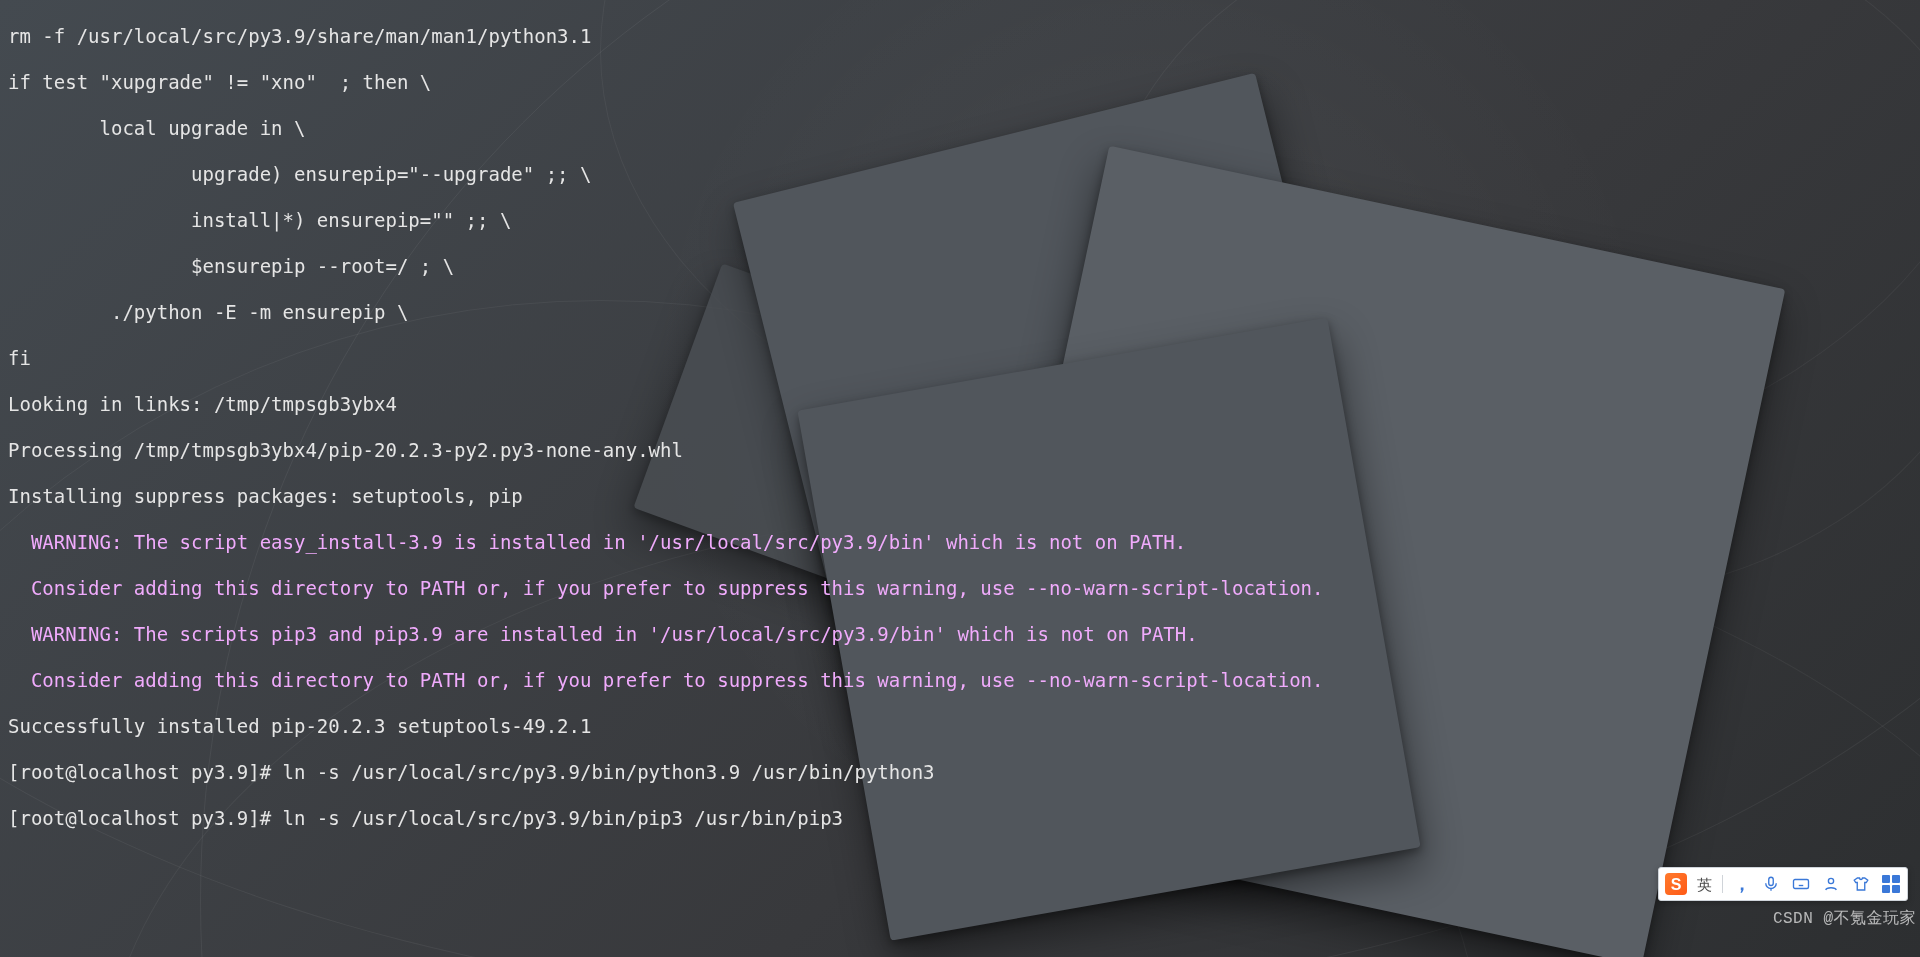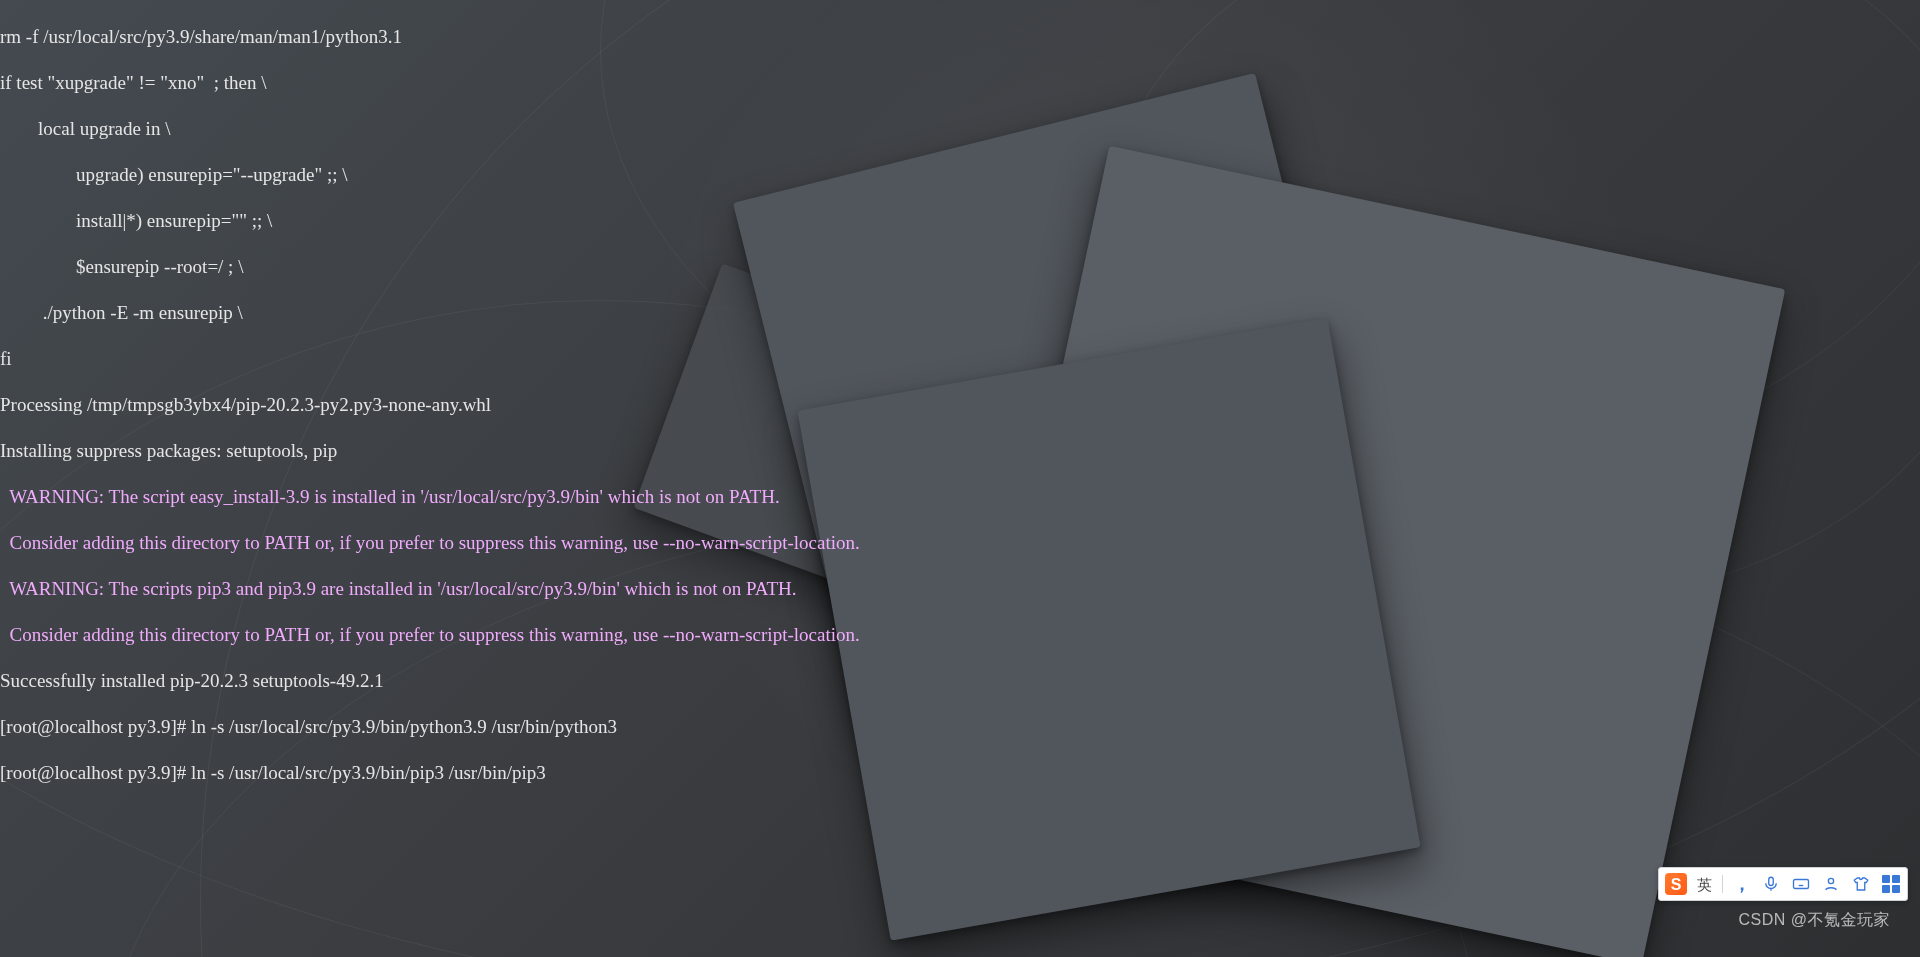--- a/index.html
+++ b/index.html
@@ -61,34 +61,33 @@
   .cardB .pane { background: transparent; }
   .cardC { width:340px; height:340px; left:840px; top:360px; transform: rotate(-10deg); }
   .cardC .pane { background: linear-gradient(160deg, #79d0ff, #2a9fe0); }
   .behind { width:260px; height:260px; left:670px; top:300px; transform: rotate(20deg); background:#4a4e53; opacity:0.8; padding:0; }
 
   
   .term {
     position: absolute;
     inset: 0;
     z-index: 2;
-    padding: 2px 0;
+    padding: 2px 8px;
     white-space: pre;
-    font-family: Liberation Serif, serif;
   }
   .term .l { display:block; height:23px; }
   .yellow { color: #f0abfc; }
 
   
   .watermark {
     position: absolute;
-    right: 30px;
+    right: 4px;
     bottom: 26px;
     z-index: 5;
-    font-family: Liberation Sans, sans-serif;
+    font-family: Liberation Mono, monospace;
     font-size: 16px;
     color: rgba(230,230,230,0.75);
     letter-spacing: 0.5px;
   }
   .imebar {
     position: absolute;
     right: 12px;
     bottom: 56px;
     z-index: 5;
     height: 32px;
@@ -149,20 +148,21 @@
 
 <div class="term">
 <span class="l">rm -f /usr/local/src/py3.9/share/man/man1/python3.1</span>
 <span class="l">if test "xupgrade" != "xno"  ; then \</span>
 <span class="l">        local upgrade in \</span>
 <span class="l">                upgrade) ensurepip="--upgrade" ;; \</span>
 <span class="l">                install|*) ensurepip="" ;; \</span>
 <span class="l">                $ensurepip --root=/ ; \</span>
 <span class="l">         ./python -E -m ensurepip \</span>
 <span class="l">fi</span>
+<span class="l">Looking in links: /tmp/tmpsgb3ybx4</span>
 <span class="l">Processing /tmp/tmpsgb3ybx4/pip-20.2.3-py2.py3-none-any.whl</span>
 <span class="l">Installing suppress packages: setuptools, pip</span>
 <span class="l yellow">  WARNING: The script easy_install-3.9 is installed in '/usr/local/src/py3.9/bin' which is not on PATH.</span>
 <span class="l yellow">  Consider adding this directory to PATH or, if you prefer to suppress this warning, use --no-warn-script-location.</span>
 <span class="l yellow">  WARNING: The scripts pip3 and pip3.9 are installed in '/usr/local/src/py3.9/bin' which is not on PATH.</span>
 <span class="l yellow">  Consider adding this directory to PATH or, if you prefer to suppress this warning, use --no-warn-script-location.</span>
 <span class="l">Successfully installed pip-20.2.3 setuptools-49.2.1</span>
 <span class="l">[root@localhost py3.9]# ln -s /usr/local/src/py3.9/bin/python3.9 /usr/bin/python3</span>
 <span class="l">[root@localhost py3.9]# ln -s /usr/local/src/py3.9/bin/pip3 /usr/bin/pip3</span>
 

